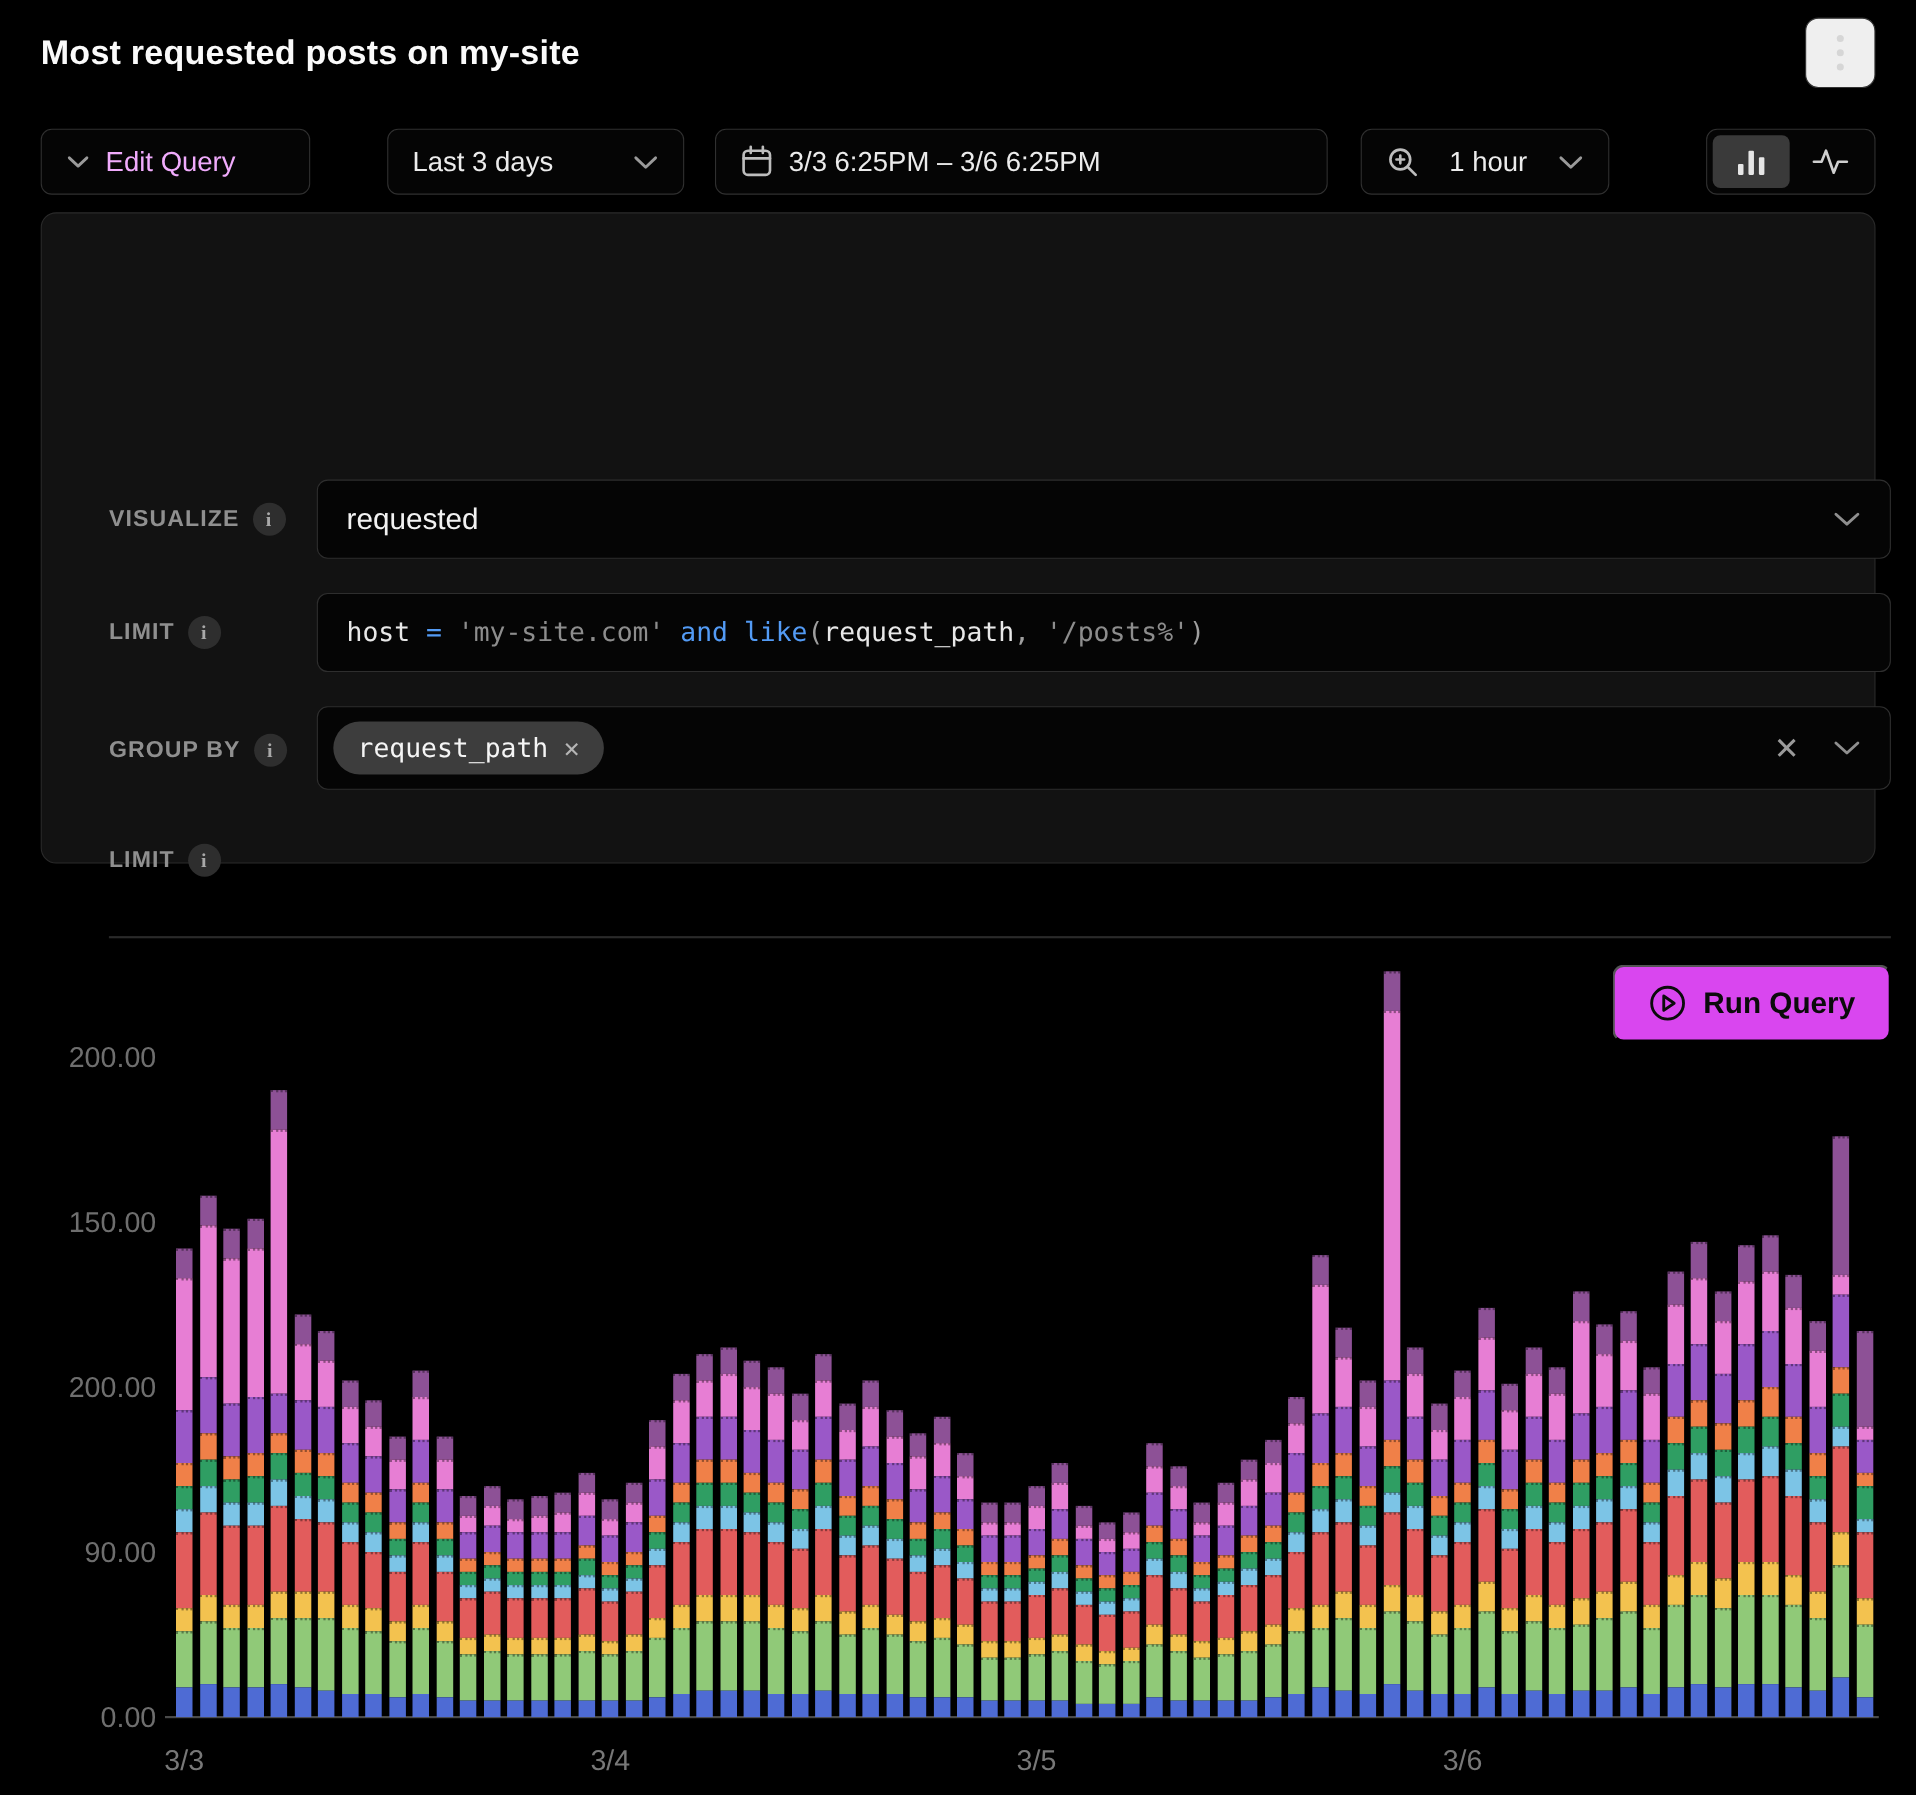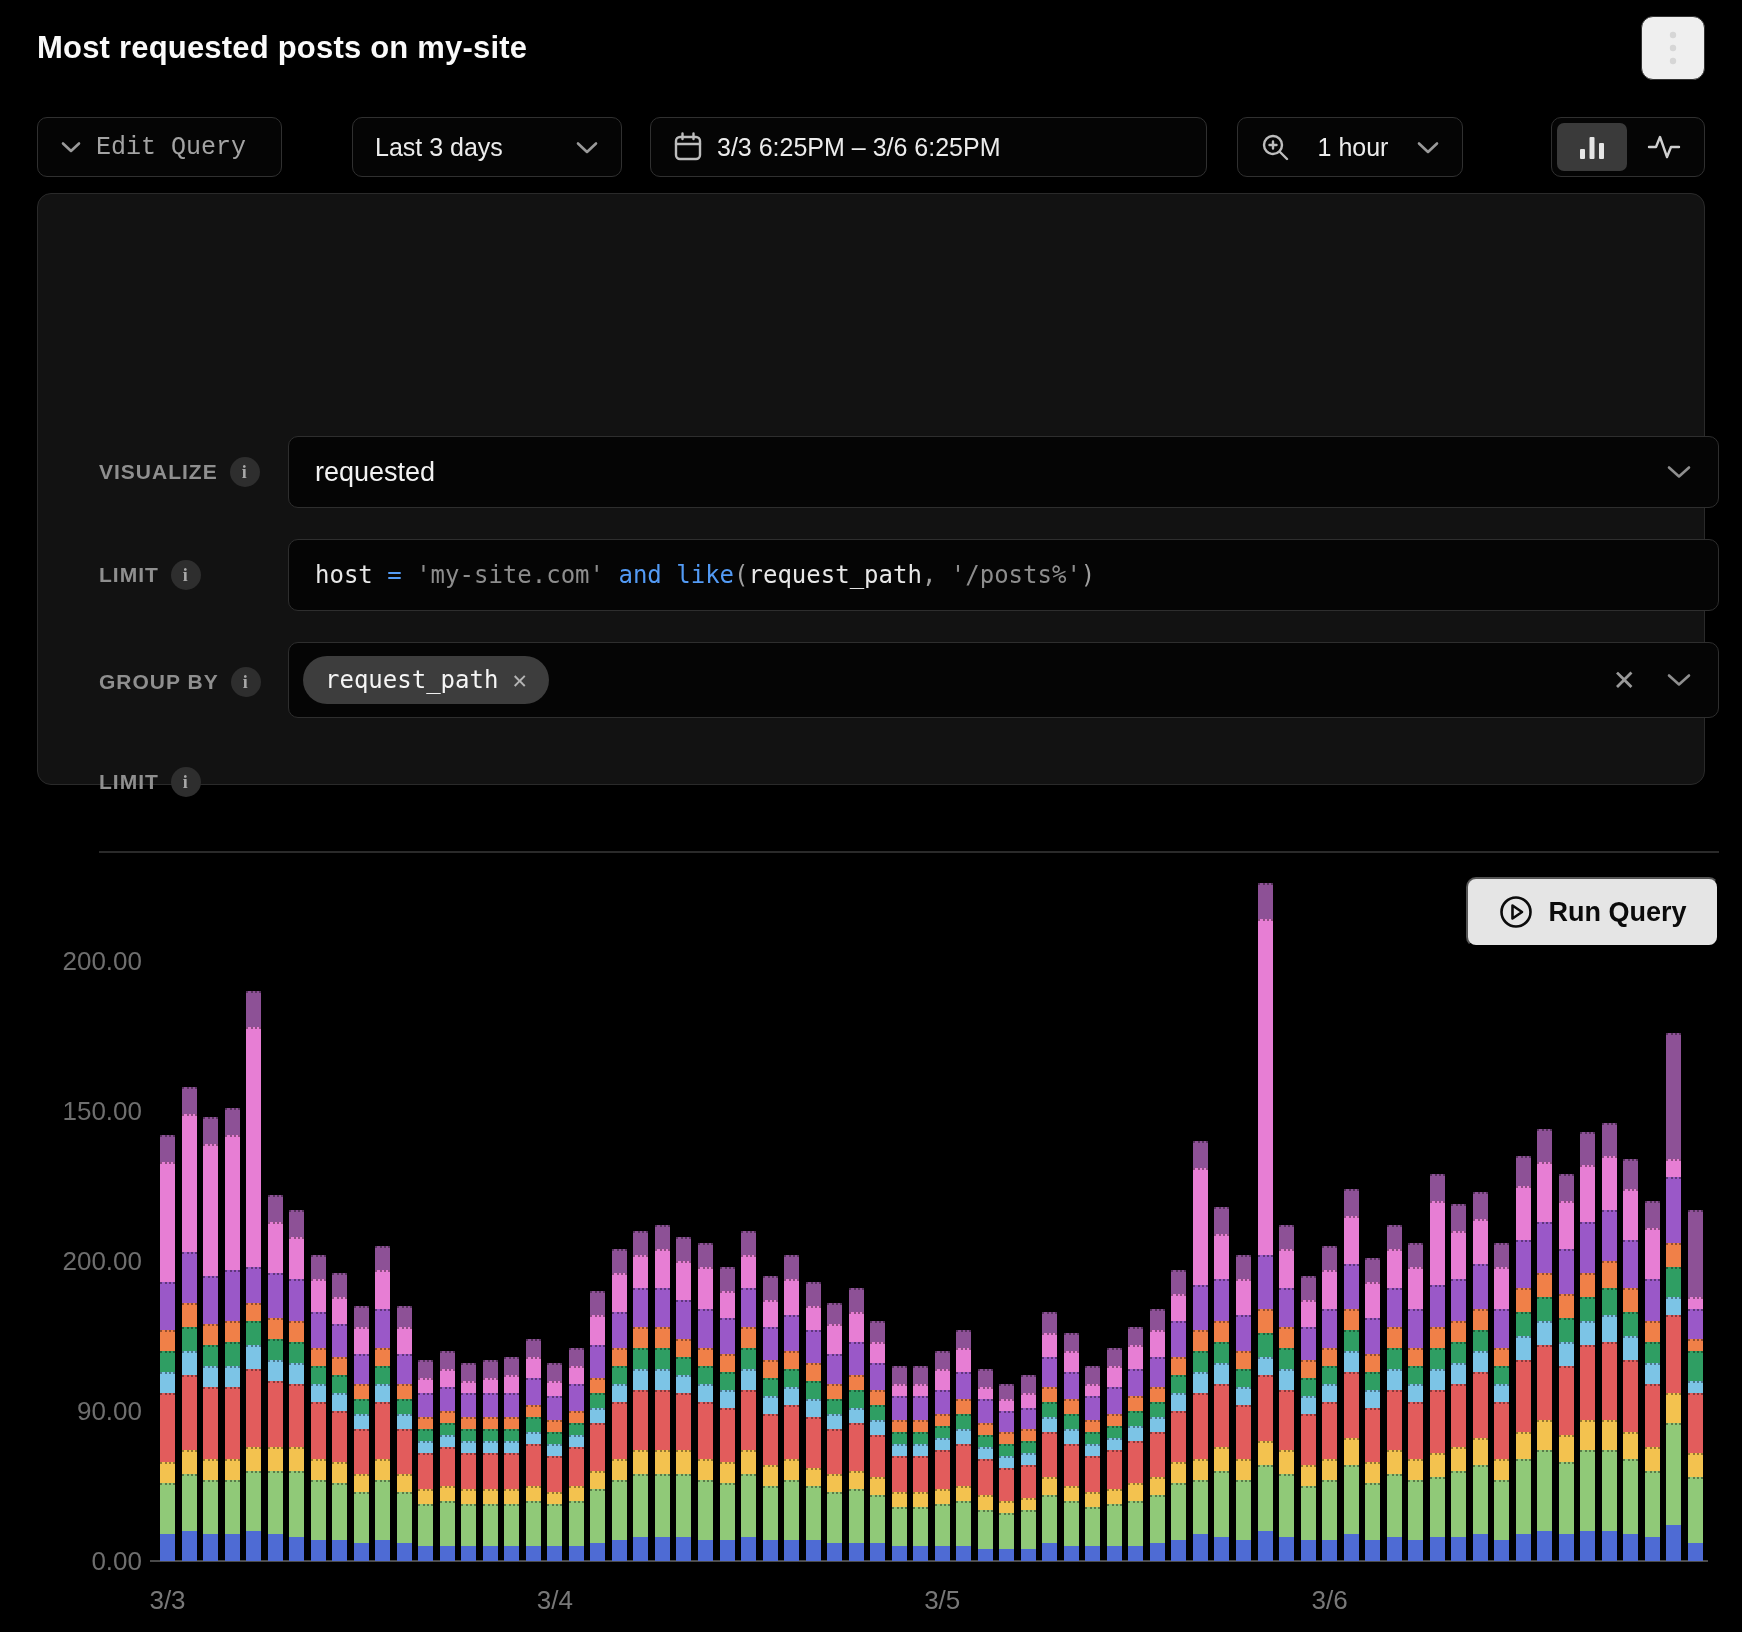--- a/index.html
+++ b/index.html
@@ -20,21 +20,21 @@
     display:flex; align-items:center; justify-content:center;
     color:#d6d6d6; font-size:30px; letter-spacing:0; cursor:pointer; line-height:1;
   }
   
   .tb-btn {
     top:117px; height:60px;
     border:1.5px solid #303030; border-radius:10px; background:#050505;
     display:flex; align-items:center; gap:14px;
     padding:0 22px; font-size:25px; color:#ececec; cursor:pointer; white-space:nowrap;
   }
-  .tb-btn .muted { color:#a3a3a3;font-family:Liberation Mono, monospace; }
+  .tb-btn .muted { color:#f0abfc; }
   .icon { display:inline-flex; align-items:center; justify-content:center; flex:0 0 auto; }
   .chev svg, .chev-sm svg { display:block; }
   .toggle-group {
     left:1551px; top:117px; width:154px; height:60px;
     border:1.5px solid #303030; border-radius:10px; background:#050505;
     display:flex; align-items:center; padding:5px; gap:2px;
   }
   .toggle-cell { flex:1; height:48px; border-radius:7px; display:flex; align-items:center; justify-content:center; cursor:pointer; }
   .toggle-cell.selected { background:#3a3a3a; }
   
@@ -65,21 +65,21 @@
   .tok-punctuation{ color:#9f9f9f; }
   .chip {
     display:inline-flex; align-items:center; gap:14px;
     background:#3d3d3d; border-radius:999px; padding:10px 22px;
     font-family:"DejaVu Sans Mono", monospace; font-size:24px; color:#f5f5f5; cursor:pointer;
   }
   .chip .x { color:#b5b5b5; font-size:24px; }
   .divider { left:61px; width:1620px; height:1.5px; background:#2a2a2a; top:657px; }
   .run-btn {
     left:1428px; top:683px; width:253px; height:70px;
-    background:#e5e5e5; color:#0b0b0b; border-radius:10px;
+    background:#d946ef; color:#0b0b0b; border-radius:10px;
     display:flex; align-items:center; justify-content:center; gap:14px;
     font-size:27px; font-weight:700; cursor:pointer;
   }
   
   .chart-layer { inset:0; }
   .y-tick-label { width:120px; text-align:right; font-size:26px; color:#6e6e6e; }
   .x-tick-label { font-size:26px; color:#787878; transform:translateX(-50%); }
   .axis-line { left:150px; top:1560px; width:1558px; height:2px; background:#4a4a4a; }
   .bar {
     position:absolute; width:15px; bottom:71px;

